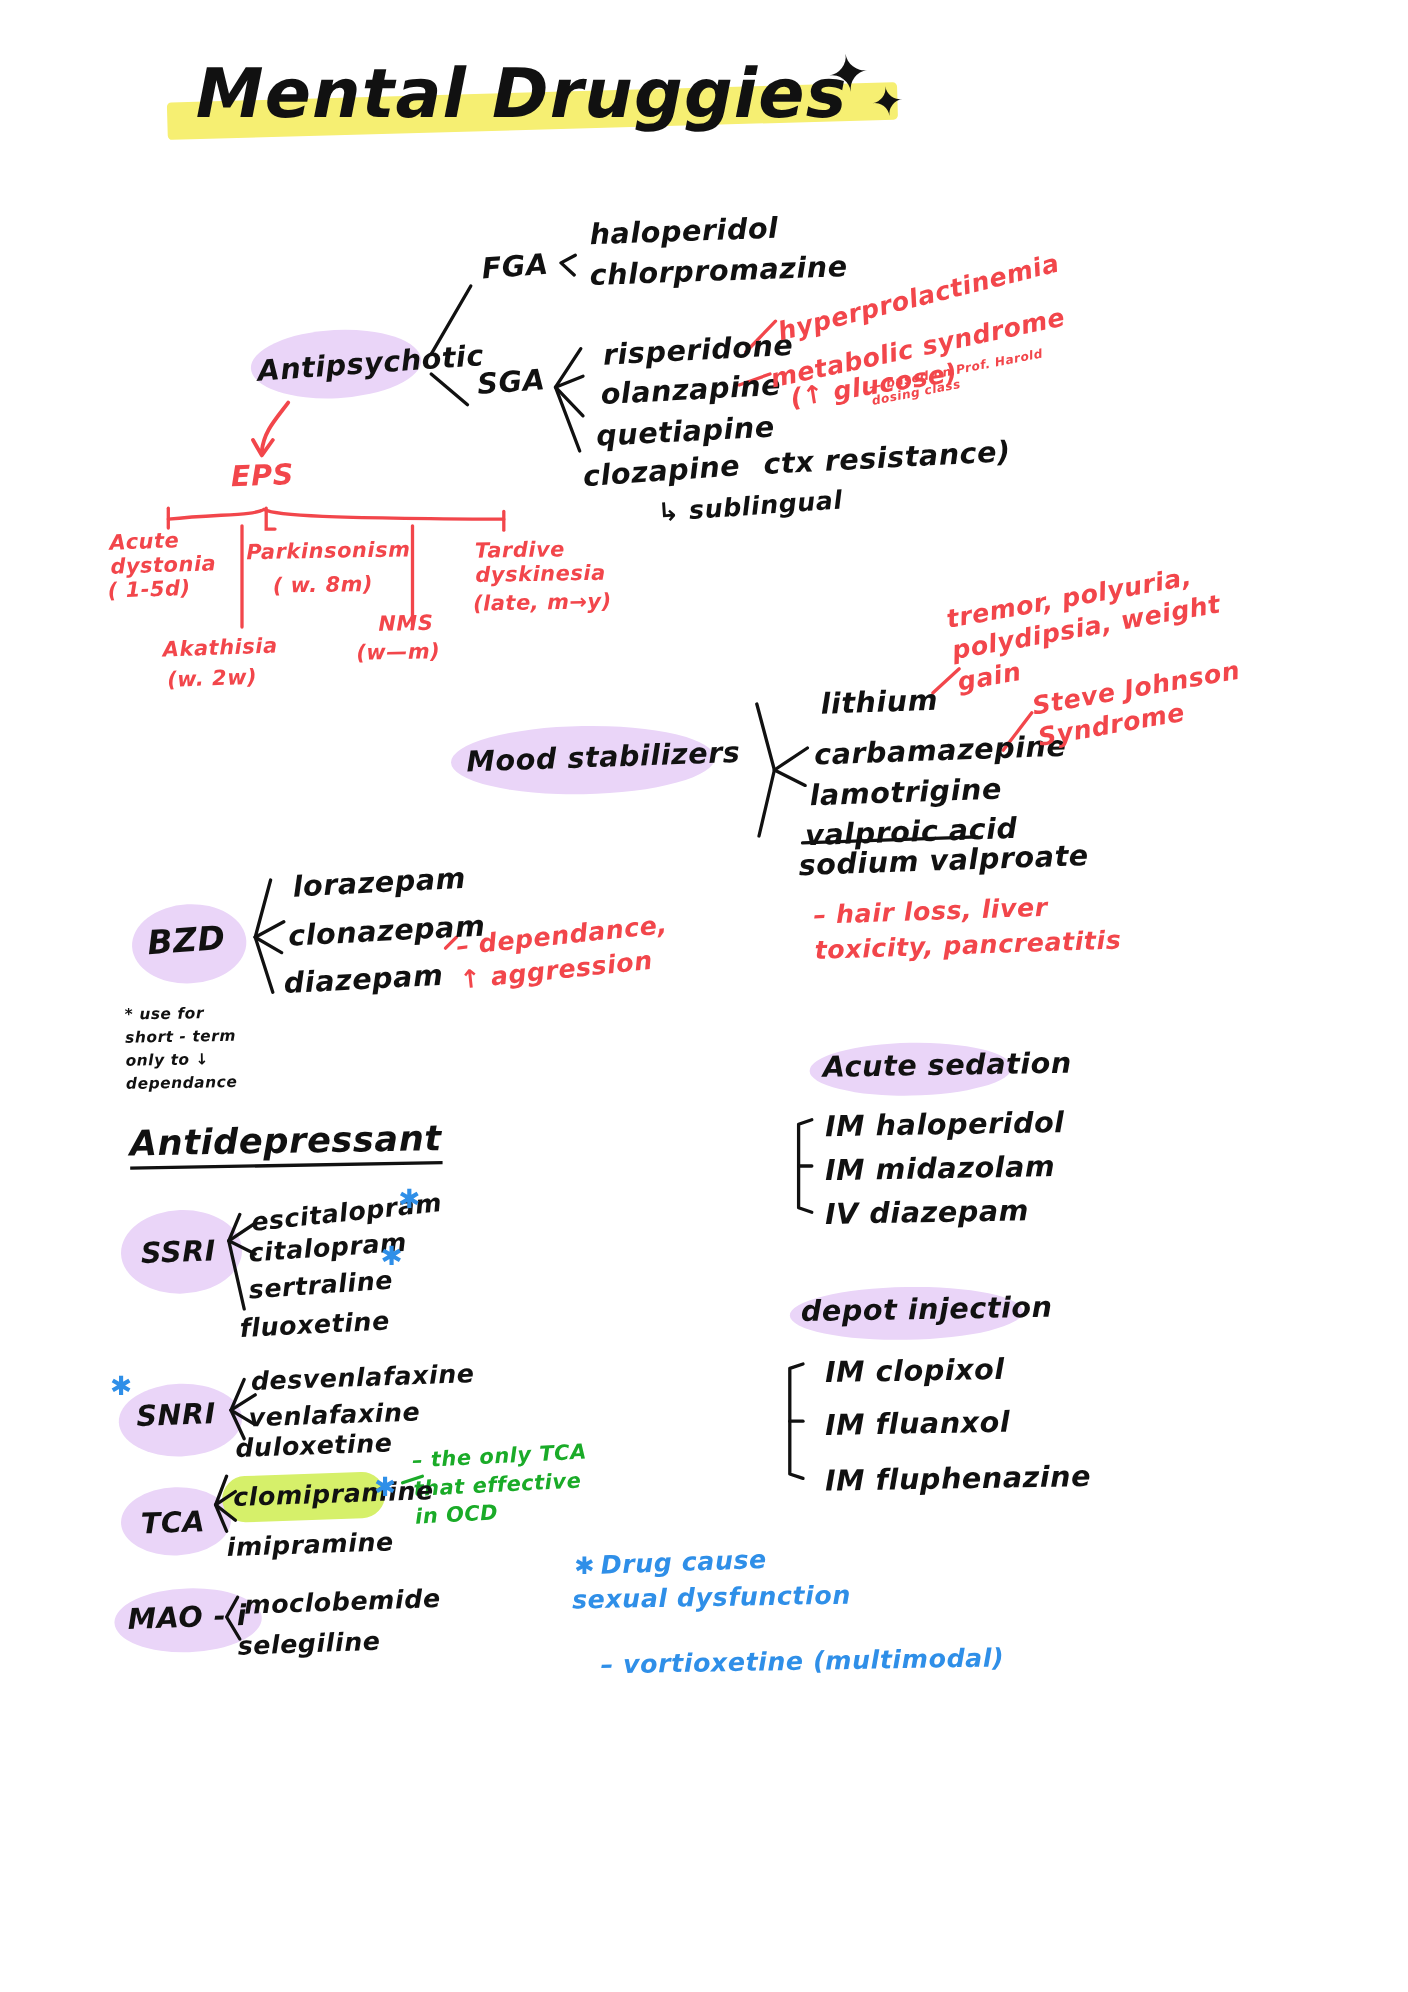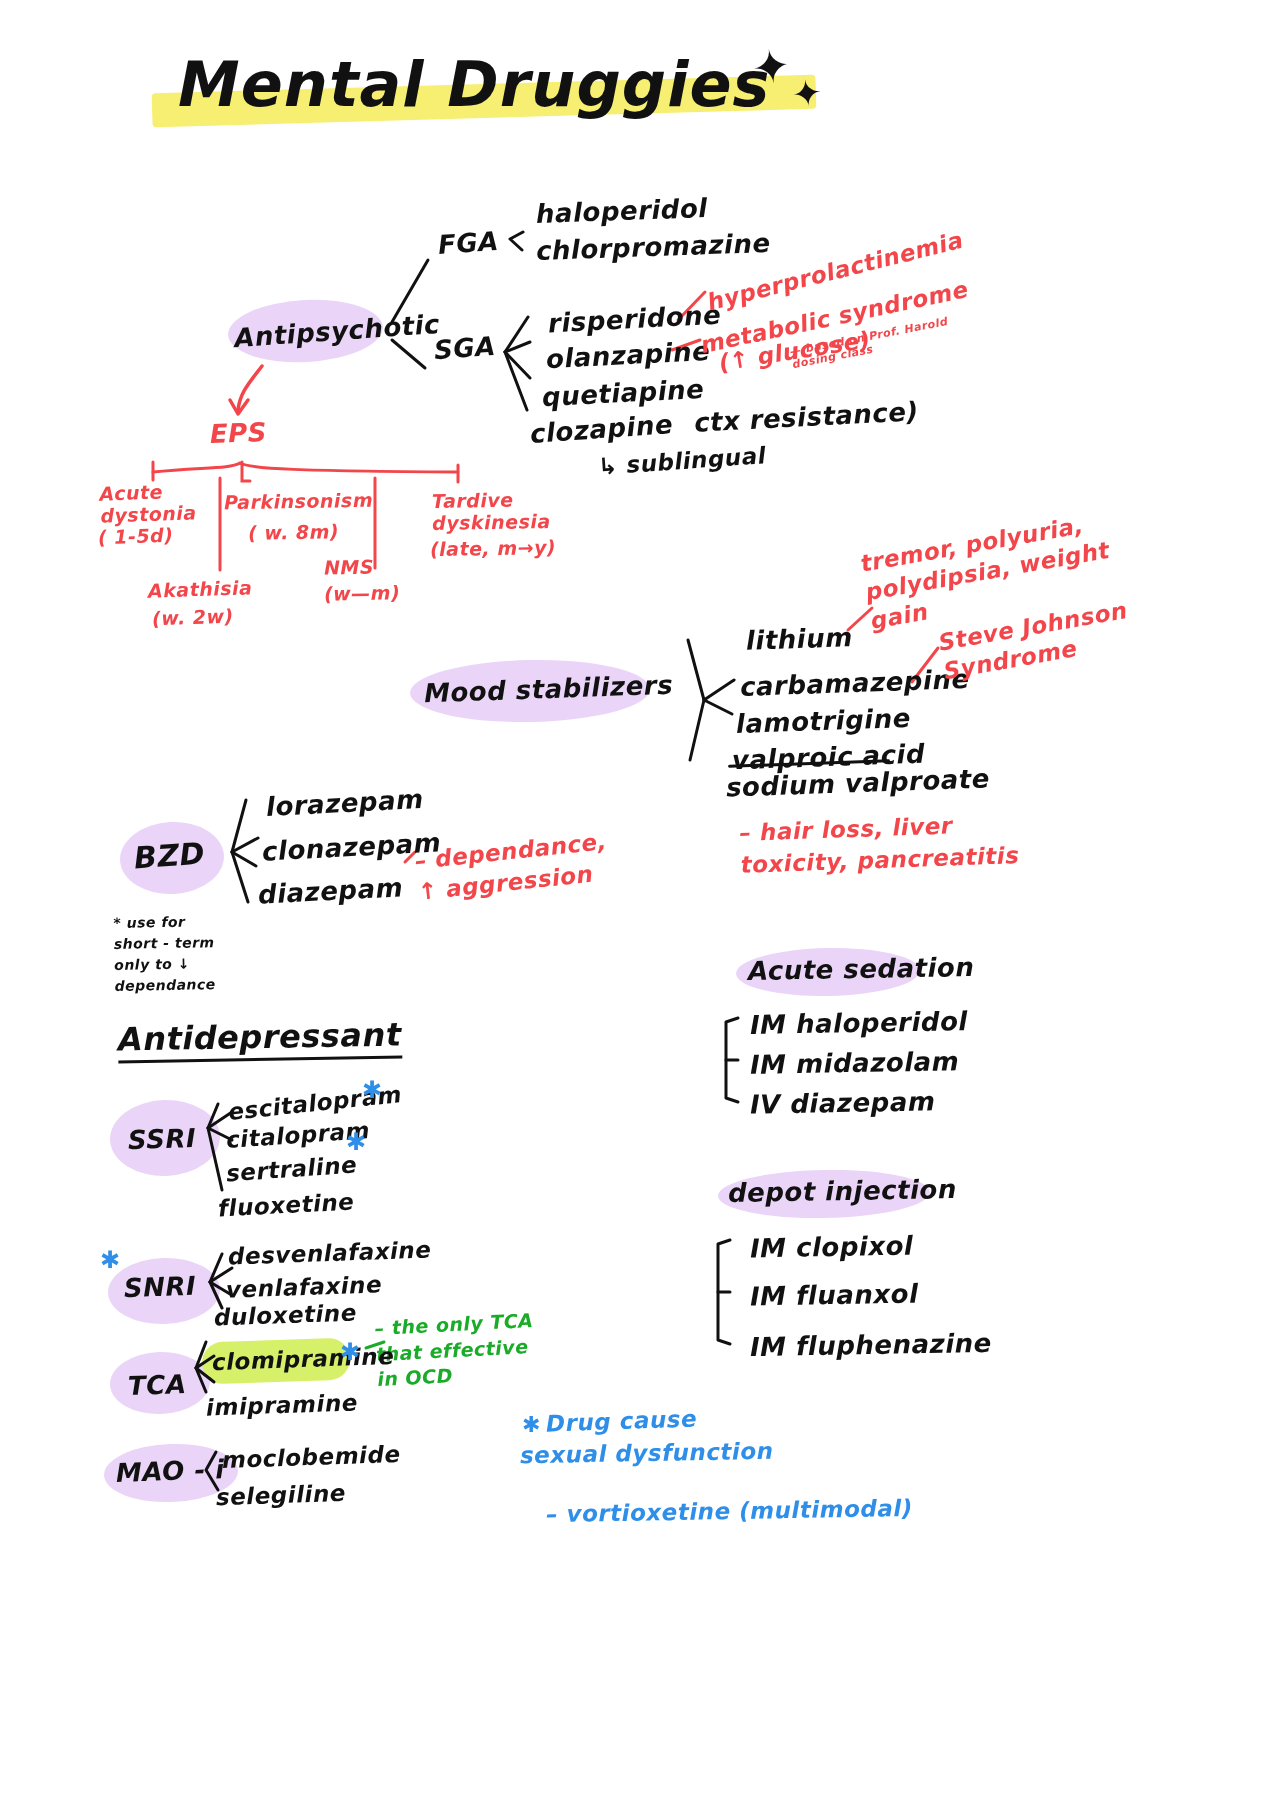--- a/index.html
+++ b/index.html
@@ -104,21 +104,21 @@
 <div class="abs lbl-xs hand red" style="left:100px;top:482px;white-space:pre;line-height:1.15;transform:rotate(-2deg);">Acute
 dystonia</div>
 <div class="abs lbl-xs hand red" style="left:98px;top:525px;transform:rotate(-2deg);">( 1-5d)</div>
 
 <div class="abs lbl-xs hand red" style="left:224px;top:490px;transform:rotate(-1deg);">Parkinsonism</div>
 <div class="abs lbl-xs hand red" style="left:248px;top:521px;transform:rotate(-1deg);">( w. 8m)</div>
 
 <div class="abs lbl-xs hand red" style="left:148px;top:578px;transform:rotate(-2deg);">Akathisia</div>
 <div class="abs lbl-xs hand red" style="left:152px;top:606px;transform:rotate(-2deg);">(w. 2w)</div>
 
-<div class="abs lbl-xs hand red" style="left:324px;top:556px;transform:rotate(-1deg);">NMS</div>
+<div class="abs lbl-xs hand red" style="left:344px;top:556px;transform:rotate(-1deg);">NMS</div>
 <div class="abs lbl-xs hand red" style="left:324px;top:582px;transform:rotate(-1deg);">(w—m)</div>
 
 <div class="abs lbl-xs hand red" style="left:432px;top:490px;white-space:pre;line-height:1.15;transform:rotate(-1deg);">Tardive
 dyskinesia</div>
 <div class="abs lbl-xs hand red" style="left:430px;top:537px;transform:rotate(-1deg);">(late, m→y)</div>
 
 <div class="pill pill-purple" style="left:410px;top:660px;width:240px;height:62px;transform:rotate(-1deg);"></div>
 <div class="abs z1 lbl hand blk" style="left:424px;top:674px;transform:rotate(-2deg);">Mood  stabilizers</div>
 
 <svg class="ink" style="left:0;top:0;width:1280px;height:1811px;">

